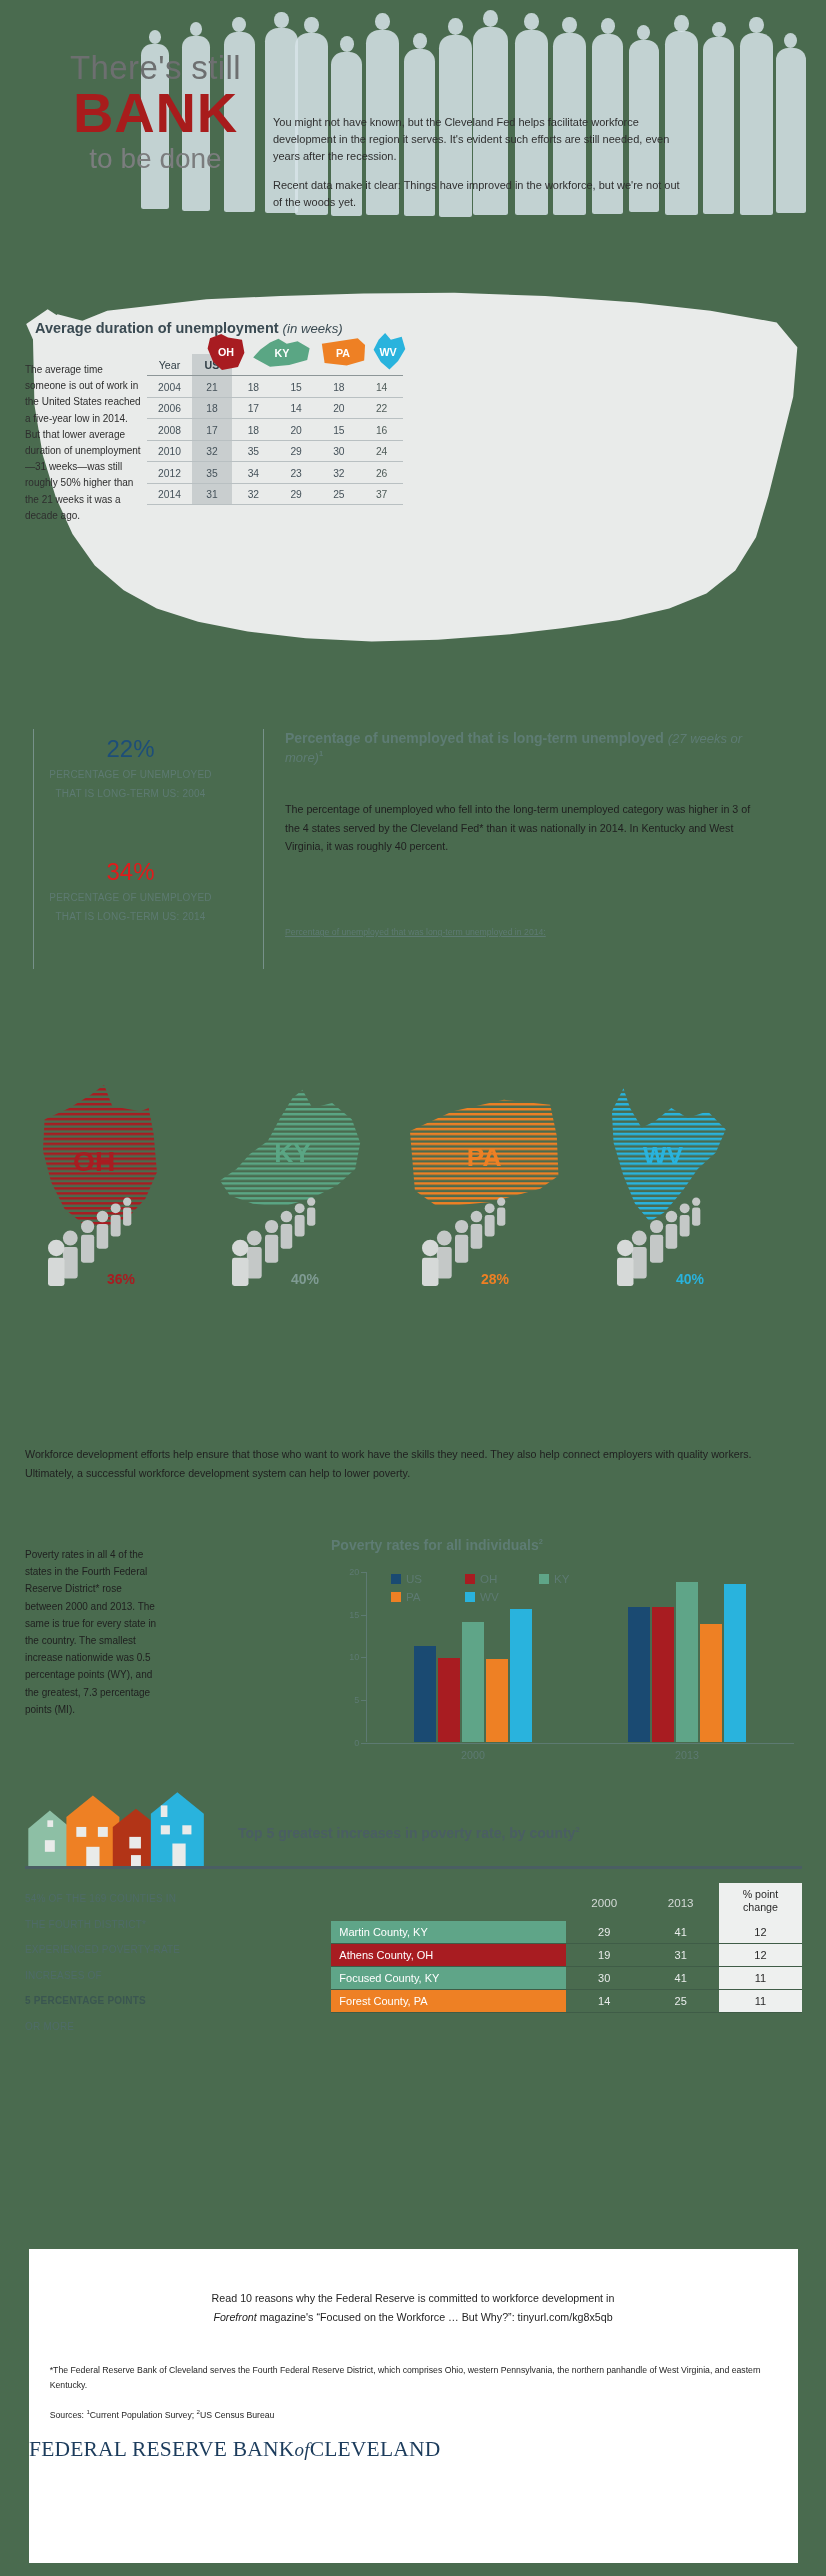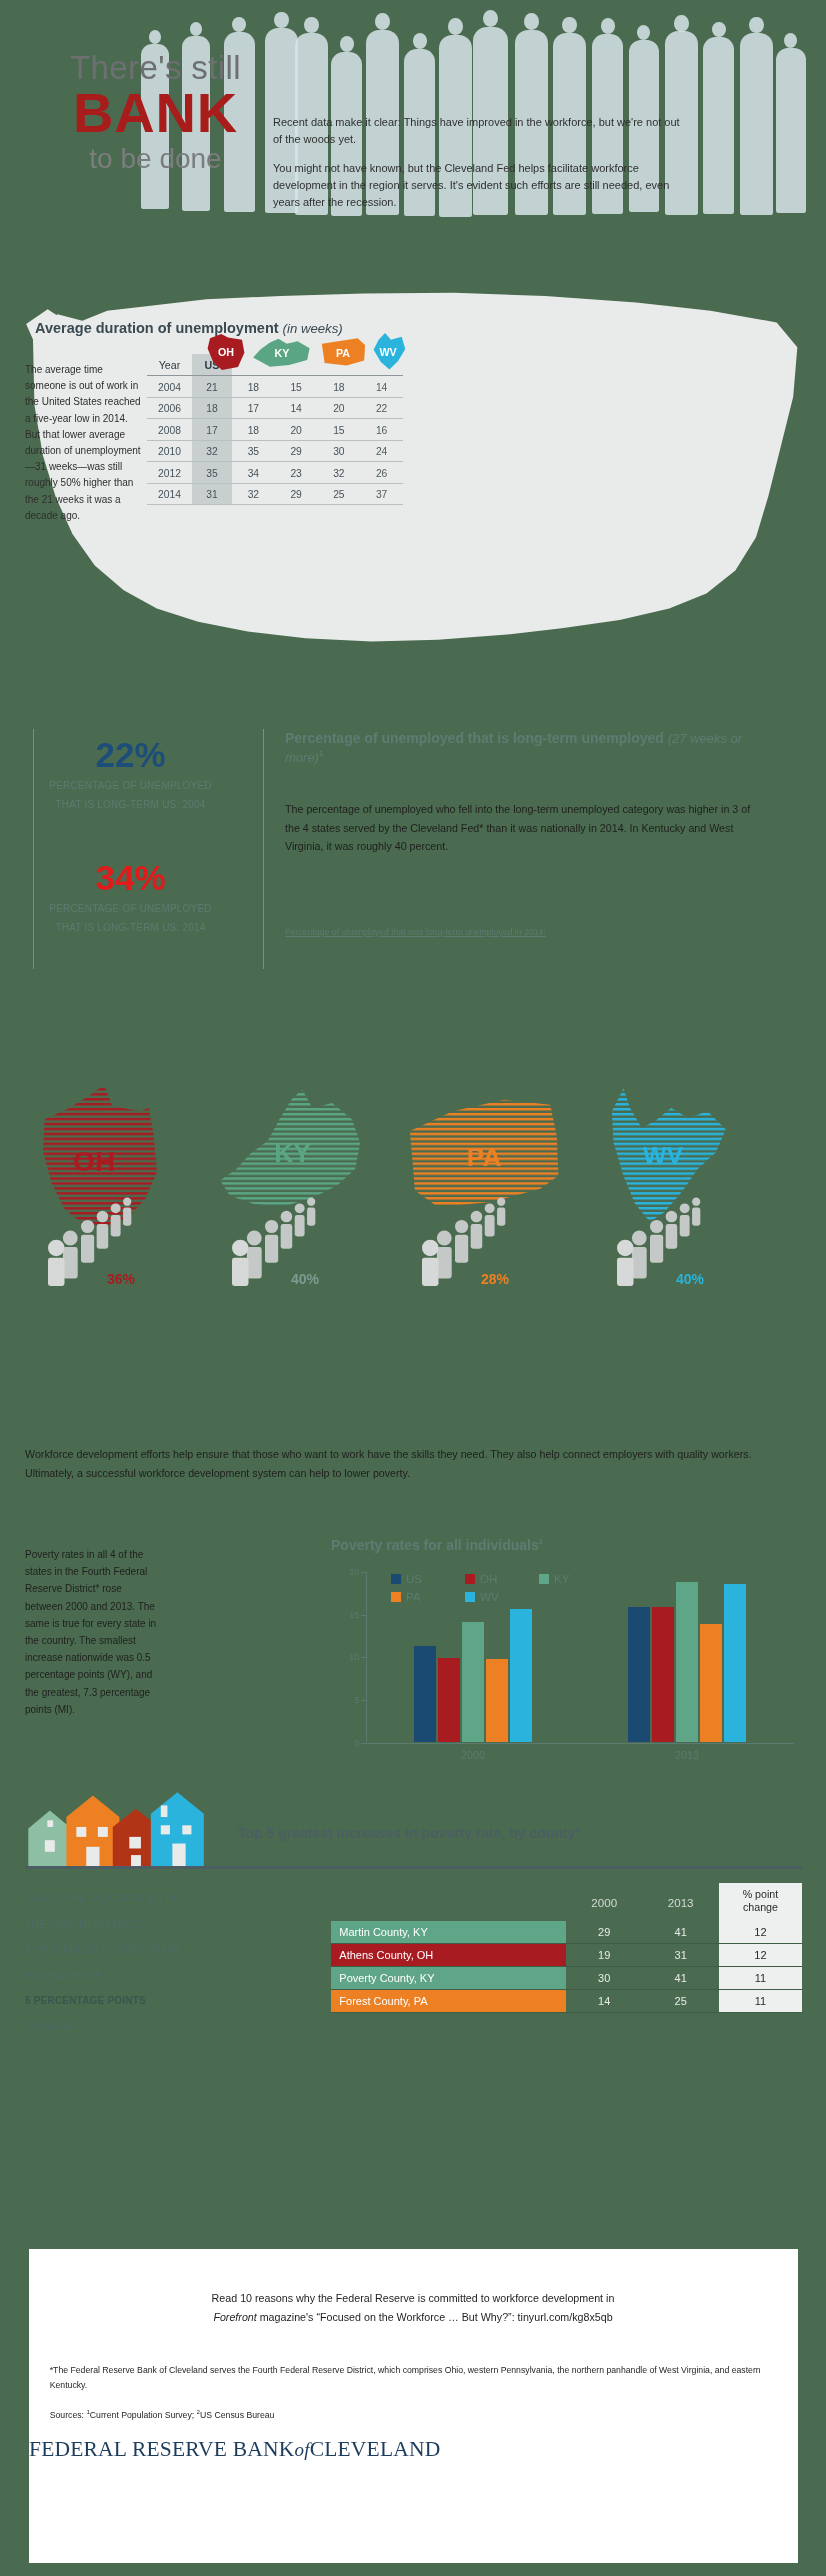--- a/index.html
+++ b/index.html
@@ -42,21 +42,21 @@
   table.dur td.yr { width: 45px; }
   table.dur td.c-wv { color: #4e5b58; }
 
   .st-badge { position: absolute; z-index: 7; color: #fff; font-weight: 700; font-size: 10.7px;
     display: flex; align-items: center; justify-content: center; }
 
   
   .sec-lt { position: relative; padding-top: 6.6px; height: 347px; }
   .divider-v { position: absolute; width: 0.8px; background: #77918a; }
   .stat-block { position: absolute; width: 165px; text-align: center; }
-  .stat-num { font-size: 35px; font-weight: 700; line-height: 1; }
+  .stat-num { font-size: 24px; font-weight: 400; line-height: 1; }
   .stat-num.blue { color: #1d4e79; }
   .stat-num.red  { color: #e01b1b; }
   .stat-cap { font-size: 10px; color: #5d7a72; line-height: 1.85; letter-spacing: 0.2px; margin-top: 5px; }
   .lt-head { position: absolute; left: 285px; top: 10px; width: 496px;
     font-size: 14px; font-weight: 700; color: #5e7c74; line-height: 1.35; }
   .lt-head em { font-style: italic; font-weight: 400; font-size: 13px; }
   .lt-head sup { font-size: 7.4px; }
   .lt-body { position: absolute; left: 285px; top: 81px; width: 479px;
     font-size: 10.7px; color: #1f1f1f; line-height: 1.75; }
   .lt-foot { position: absolute; left: 285px; top: 208px; width: 479px;
@@ -164,22 +164,22 @@
         <div class="person" style="left: 599px; top: 33px; width: 33px; height: 182px; border-radius: 13.2px 13.2px 2.5px 2.5px;"></div>
         <div class="person p-head" style="left: 643px; top: 33px; width: 13px; height: 15px;"></div>
         <div class="person" style="left: 635px; top: 48px; width: 30px; height: 165px; border-radius: 12px 12px 2.5px 2.5px;"></div>
       </div>
     <div class="hero-title">
       <div class="t-line1">There's still</div>
       <div class="t-line2">BANK</div>
       <div class="t-line3">to be done</div>
     </div>
     <div class="hero-body">
+      <p>You might not have known, but the Cleveland Fed helps facilitate workforce development in the region it serves. It's evident such efforts are still needed, even years after the recession.</p>
       <p>Recent data make it clear: Things have improved in the workforce, but we're not out of the woods yet.</p>
-      <p>You might not have known, but the Cleveland Fed helps facilitate workforce development in the region it serves. It's evident such efforts are still needed, even years after the recession.</p>
     </div>
   </div>
 
   <div class="sec-map">
     <svg class="usmap" viewBox="0 0 980 520">
       <path fill="#e9ebea" d="M30,60 L60,40 L90,48 L120,36 L170,30 L240,22 L330,18 L430,15 L540,14 L650,18 L760,26 L850,36 L930,50 L955,80
         L950,140 L935,200 L920,260 L905,310 L880,350 L845,378 L800,396 L740,410 L670,420 L600,428 L520,434 L440,436 L360,432 L290,424
         L230,412 L180,396 L140,374 L105,344 L78,306 L58,262 L42,210 L32,150 Z"></path>
       <path fill="#e9ebea" d="M22,52 L48,34 L66,46 L52,70 L36,84 Z"></path>
     </svg>
@@ -537,21 +537,21 @@
             <td class="vl">41</td>
             <td class="ch">12</td>
           </tr>
           <tr class="row">
             <td class="nm" style="background:#a81c21">Athens County, OH</td>
             <td class="vl">19</td>
             <td class="vl">31</td>
             <td class="ch">12</td>
           </tr>
           <tr class="row">
-            <td class="nm" style="background:#5fa588">Poverty County, KY</td>
+            <td class="nm" style="background:#5fa588">Focused County, KY</td>
             <td class="vl">30</td>
             <td class="vl">41</td>
             <td class="ch">11</td>
           </tr>
           <tr class="row">
             <td class="nm" style="background:#ee8024">Forest County, PA</td>
             <td class="vl">14</td>
             <td class="vl">25</td>
             <td class="ch">11</td>
           </tr>

